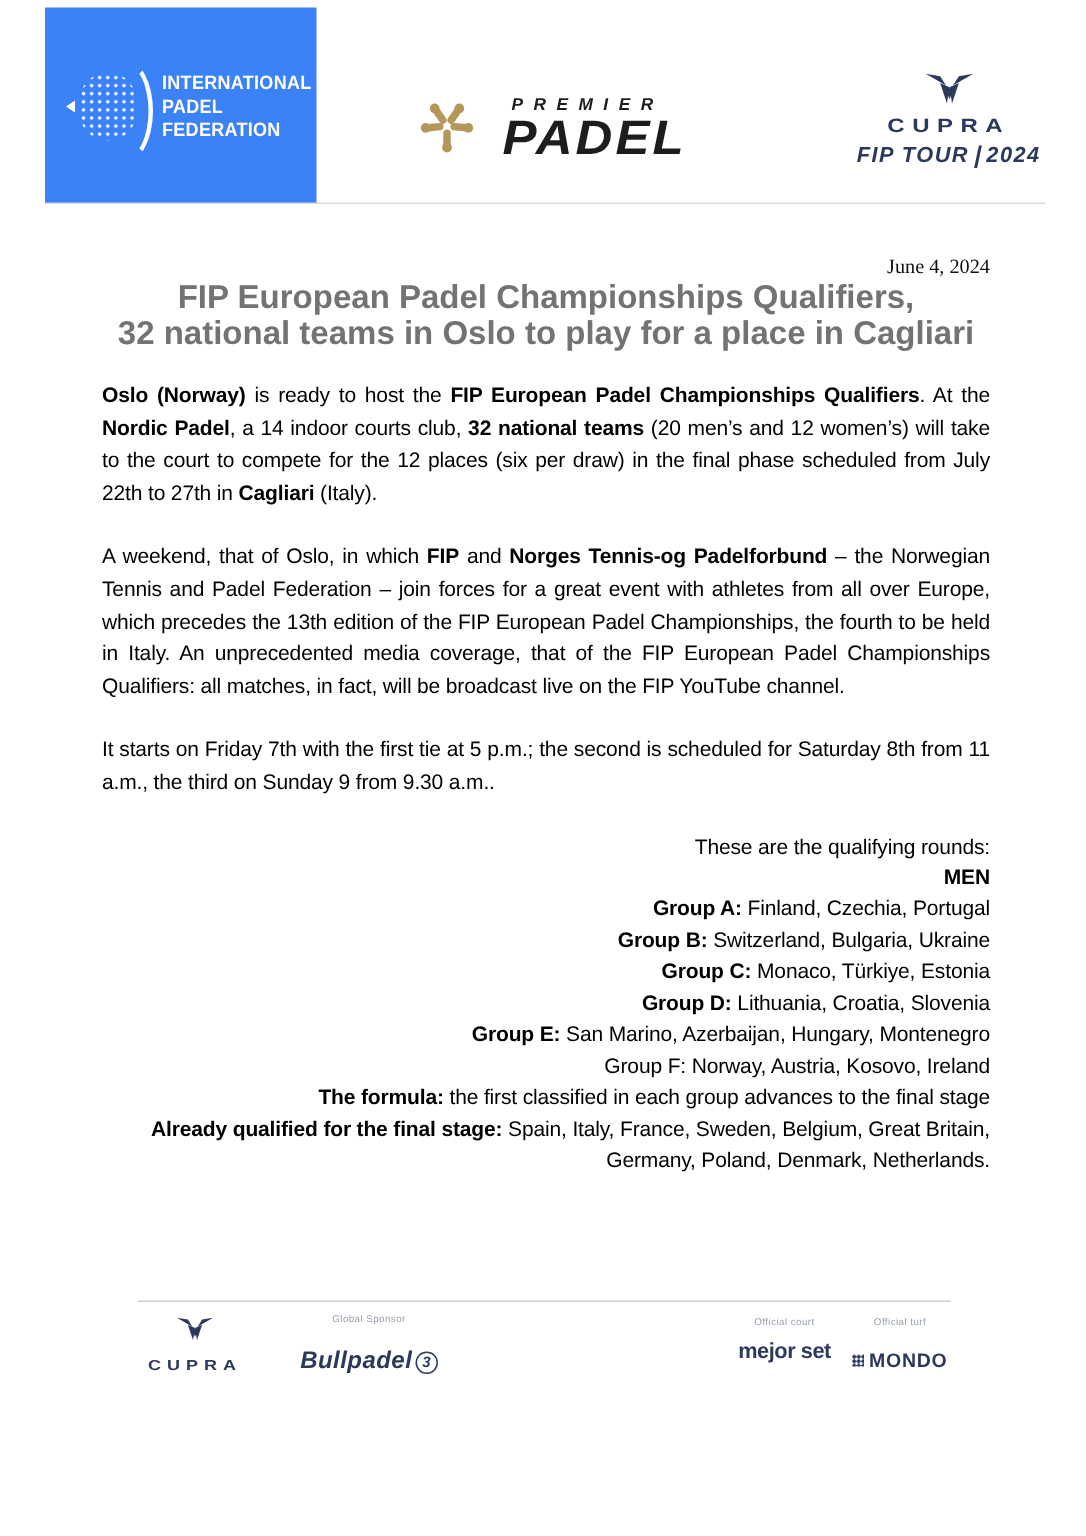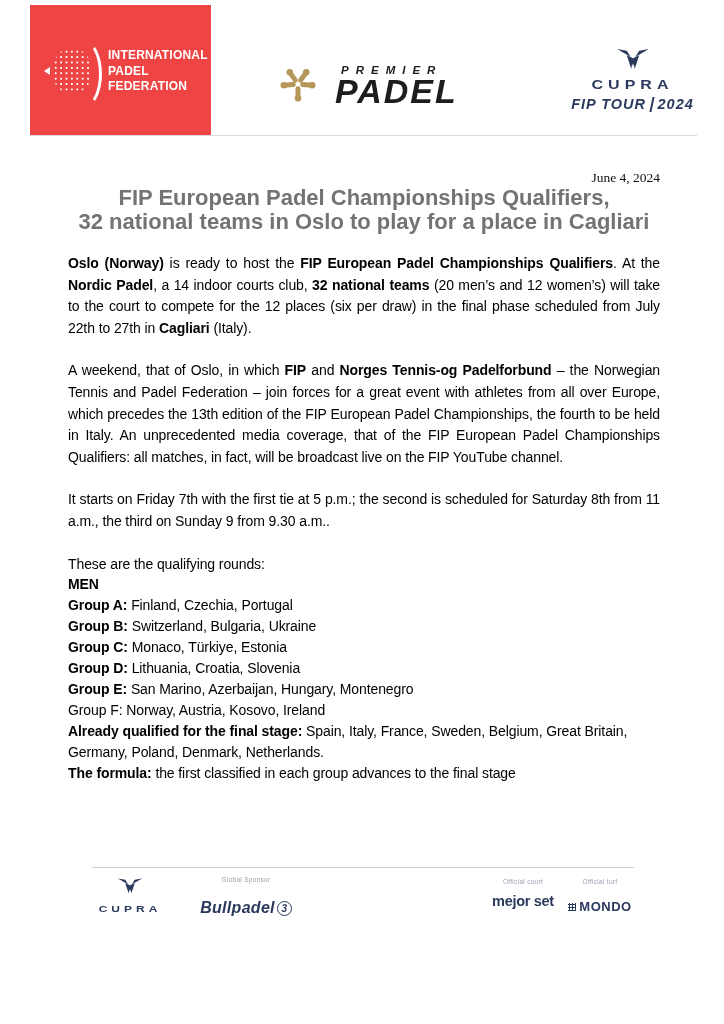--- a/index.html
+++ b/index.html
@@ -5,21 +5,21 @@
   html,body{margin:0;padding:0;background:#e8e8e8;}
   .page{
     position:relative;width:724px;height:1024px;background:#ffffff;
     margin:0 auto;overflow:hidden;
     font-family:"Liberation Sans",sans-serif;color:#111;
   }
 
   
   .ipf-logo{
     position:absolute;left:30px;top:5px;width:181px;height:131px;
-    background:#ef4444;display:flex;align-items:center;gap:6px;
+    background:#3b82f6;display:flex;align-items:center;gap:6px;
     padding-left:14px;box-sizing:border-box;
   }
   .ipf-icon{position:relative;width:58px;height:64px;flex:0 0 auto;}
   .ipf-dots{
     position:absolute;left:8px;top:9px;width:40px;height:46px;border-radius:50%;
     background-image:radial-gradient(circle,#ffffff 1.05px,rgba(255,255,255,0) 1.35px);
     background-size:5.4px 5.4px;background-position:1px 1px;
   }
   .ipf-arc{
     position:absolute;right:0;top:1px;width:30px;height:62px;
@@ -48,21 +48,21 @@
   .cupra-tour{font-size:14.5px;font-weight:700;font-style:italic;letter-spacing:1px;
     display:flex;align-items:center;justify-content:center;gap:5px;margin-top:2px;}
   .cupra-sep{display:inline-block;width:1.5px;height:15px;background:#2b3a5c;transform:skewX(-12deg);}
   .header-rule{position:absolute;left:30px;top:135px;width:667px;height:1px;background:#d9d9d9;}
 
   
   main{position:absolute;left:68px;top:170px;width:592px;}
   .date{text-align:right;font-family:"Liberation Serif",serif;font-weight:400;font-size:13.5px;}
   h1{margin:0 0 20px 0;text-align:center;font-size:22px;line-height:23.5px;font-weight:700;color:#737373;}
   p.body-par{margin:0 0 21px 0;font-size:14px;line-height:21.6px;text-align:justify;color:#000;letter-spacing:-.1px;}
-  .qualifying{margin-top:18px;font-size:14px;line-height:20.9px;color:#000;letter-spacing:-.1px;}
+  .qualifying{margin-top:18px;font-size:14px;line-height:20.9px;color:#000;letter-spacing:-.1px;text-align:right;}
   .qualifying .q-line{min-height:20.9px;}
   .u-link{}
 
   
   .footer-rule{position:absolute;left:92px;top:867px;width:542px;height:1px;background:#cfcfcf;}
   .sponsor{position:absolute;color:#2b3a5c;text-align:center;}
   .sponsor .s-label{font-size:6.5px;color:#98a0ae;letter-spacing:.3px;margin-bottom:8px;text-align:center;}
   .sp-cupra{left:90px;top:878px;width:80px;}
   .sp-cupra .cw{font-size:12px;font-weight:700;letter-spacing:4px;transform:scaleY(.8);margin-top:1px;}
   .sp-bullpadel{left:176px;top:876px;width:140px;}
@@ -153,22 +153,22 @@
 
     <div class="qualifying">
       <div class="q-line">These are the qualifying rounds:</div>
       <div class="q-line"><span style="font-weight: 700;">MEN</span></div>
       <div class="q-line"><span style="font-weight: 700;">Group A:</span><span> Finland, Czechia, Portugal</span></div>
       <div class="q-line"><span style="font-weight: 700;">Group B:</span><span> Switzerland, Bulgaria, Ukraine</span></div>
       <div class="q-line"><span style="font-weight: 700;">Group C:</span><span> Monaco, Türkiye, Estonia</span></div>
       <div class="q-line"><span style="font-weight: 700;">Group D:</span><span> Lithuania, Croatia, Slovenia</span></div>
       <div class="q-line"><span style="font-weight: 700;">Group E:</span><span> San Marino, Azerbaijan, Hungary, Montenegro</span></div>
       <div class="q-line"><span style="font-weight: 400;">Group F:</span><span> Norway, Austria, Kosovo, Ireland</span></div>
+      <div class="q-line"><span style="font-weight: 700;">The formula:</span><span> the first classified in each group advances to the final stage</span></div>
       <div class="q-line"><span style="font-weight: 700;">Already qualified for the final stage:</span><span> Spain, Italy, France, Sweden, Belgium, Great Britain, Germany, Poland, Denmark, Netherlands.</span></div>
-      <div class="q-line"><span style="font-weight: 700;">The formula:</span><span> the first classified in each group advances to the final stage</span></div>
     </div>
   </main>
 
   <div class="footer-rule"></div>
   <footer>
 
     <div class="sponsor sp-cupra">
       <svg width="26" height="19" viewBox="0 0 60 44">
         <g fill="#2b3a5c">
           <polygon points="2,1 26,15 19,4"></polygon>

